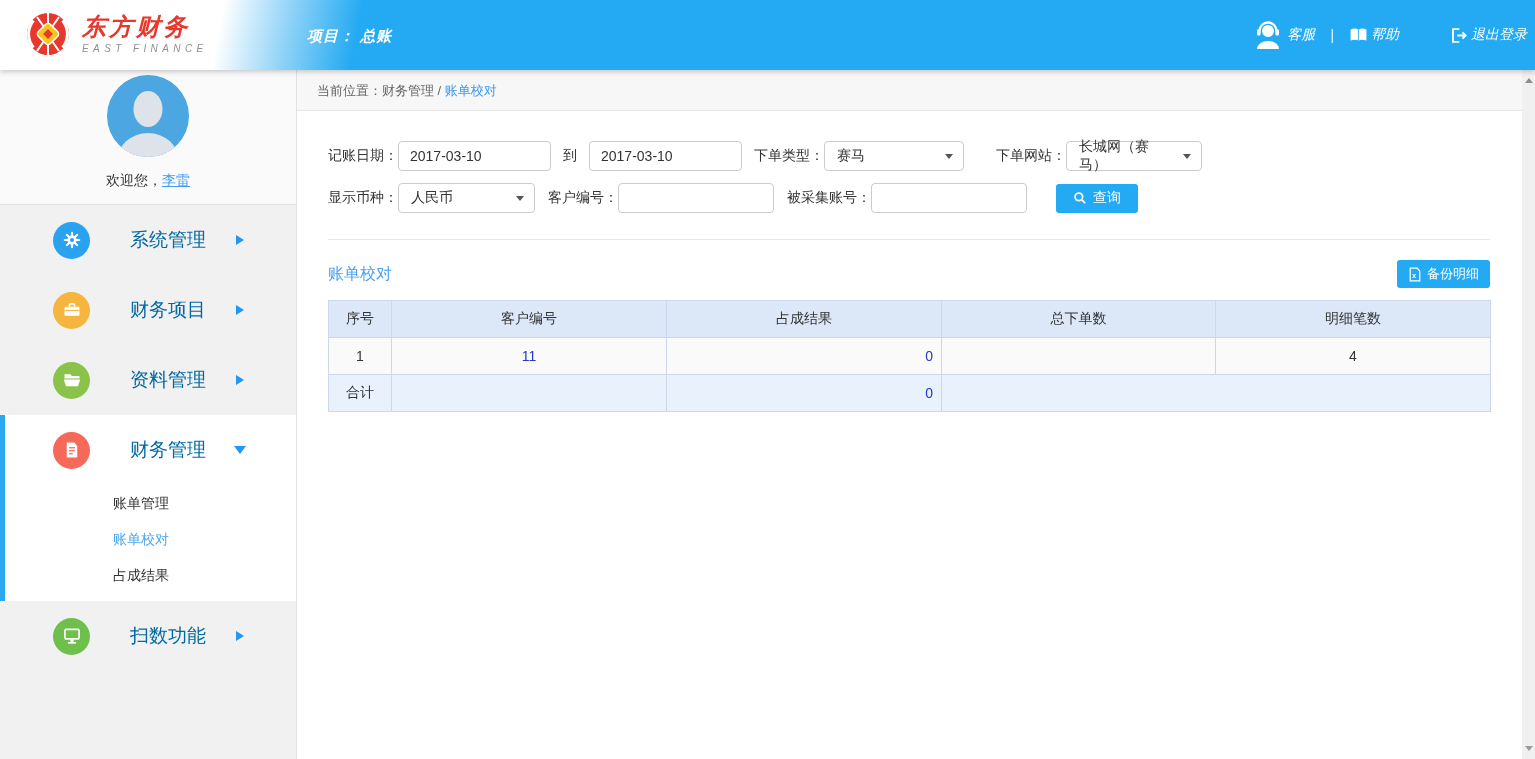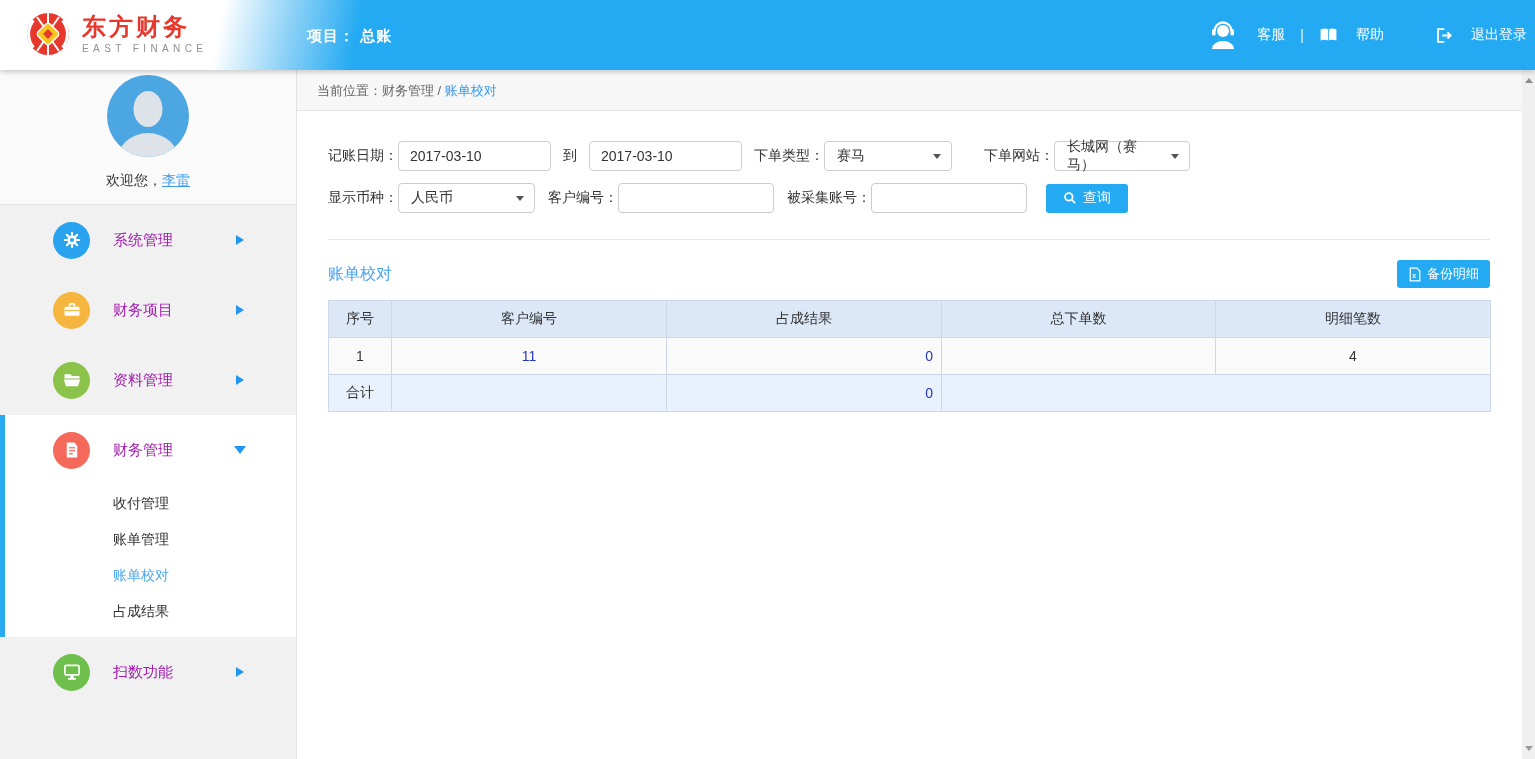--- a/index.html
+++ b/index.html
@@ -2,43 +2,43 @@
 <html style="--accent: #23aaf2; --link: #3d9af0; --table-link: #2537be; --brand-red: #e6382c; --menu-icon-system: #29a3ef; --menu-icon-project: #f5b53e; --menu-icon-data: #8bc34a; --menu-icon-finance: #f4695a; --menu-icon-scan: #6fbf4c; --table-header-bg: #dce8f8; --total-row-bg: #e9f1fc;"><head>
 <meta charset="utf-8">
 <style>
   * { margin:0; padding:0; box-sizing:border-box; }
   html,body { width:1535px; height:759px; overflow:hidden; }
   body { font-family:"Liberation Sans","DejaVu Sans",sans-serif; background:#fff; position:relative; color:#333; }
 
   
   .app-header{ position:absolute; top:0; left:0; width:1535px; height:70px;
     background:linear-gradient(101deg,#ffffff 0%,#ffffff 14.5%,#8ed2f7 19%,#23aaf2 23.5%,#23aaf2 100%);
-    box-shadow:0 2px 5px rgba(0,0,0,.2); z-index:5; }
+    box-shadow:0 2px 5px rgba(0,0,0,.2); z-index:5;font-style:italic; }
   .logo{ position:absolute; left:25px; top:11px; display:flex; align-items:center; gap:11px; }
   .logo-cn{ font-size:24px; font-weight:bold; color:var(--brand-red); letter-spacing:3px; line-height:1.1; }
   .logo-en{ font-size:10px; color:#8f8f8f; letter-spacing:4.4px; margin-top:2px; }
   .header-title{ position:absolute; left:307px; top:27px; font-size:15px; font-weight:bold; color:#fff; letter-spacing:1px; }
   .header-actions{ position:absolute; right:8px; top:0; height:70px; display:flex; align-items:center; color:#fff; font-size:14px; }
-  .hact{ display:flex; align-items:center; gap:18px; cursor:pointer; }
+  .hact{ display:flex; align-items:center; gap:3px; cursor:pointer; }
   .hsep{ margin:0 15px; opacity:.9; }
   .hact.logout{ margin-left:50px; }
 
   
   .sidebar{ position:absolute; top:70px; left:0; width:297px; bottom:0; background:#f1f1f1; border-right:1px solid #e2e2e2; }
   .profile{ height:135px; background:#fafafa; border-bottom:1px solid #e4e4e4; text-align:center; padding-top:5px; }
   .welcome{ margin-top:11px; font-size:14px; color:#333; }
   .welcome a{ color:var(--link); text-decoration:underline; cursor:pointer; }
   .nav-item{ height:70px; display:flex; align-items:center; padding-left:53px; position:relative; cursor:pointer; }
   .nav-ic{ width:37px; height:37px; border-radius:50%; display:flex; align-items:center; justify-content:center; flex:0 0 37px; }
   .ic-sys{ background:var(--menu-icon-system); }
   .ic-proj{ background:var(--menu-icon-project); }
   .ic-data{ background:var(--menu-icon-data); }
   .ic-fin{ background:var(--menu-icon-finance); }
   .ic-scan{ background:var(--menu-icon-scan); }
-  .nav-label{ margin-left:23px; font-size:15px; color:#a21caf; }
+  .nav-label{ margin-left:40px; font-size:19px; color:#0369a1; }
   .arr-r{ position:absolute; right:52px; width:0; height:0; border-top:5px solid transparent; border-bottom:5px solid transparent; border-left:8px solid #2196f3; }
   .arr-d{ position:absolute; right:50px; width:0; height:0; border-left:6px solid transparent; border-right:6px solid transparent; border-top:8px solid #2196f3; }
   .nav-group.expanded{ background:#fff; border-left:5px solid #29a9f0; padding-bottom:8px; }
   .nav-group.expanded .nav-item{ padding-left:48px; }
   .nav-group.expanded .arr-d{ right:50px; }
   .sub-item{ height:36px; line-height:36px; padding-left:108px; font-size:14px; color:#333; cursor:pointer; }
   .sub-item.active{ color:#4aa7ee; }
 
   
   .main{ position:absolute; left:297px; top:70px; width:1225px; bottom:0; background:#fff; }
@@ -50,21 +50,21 @@
   .filter-row.r1{ margin-top:30px; }
   .filter-row.r2{ margin-top:12px; }
   .inp{ height:30px; border:1px solid #ccc; border-radius:4px; padding:2px 11px; font-size:14px; color:#333; font-family:inherit; background:#fff; }
   .inp.date{ width:153px; }
   .inp.txt{ width:156px; }
   .sel{ height:30px; border:1px solid #ccc; border-radius:4px; background:#fff; display:flex; align-items:center; justify-content:space-between; padding:0 10px 0 12px; cursor:pointer; }
   .caret{ width:0; height:0; border-left:4px solid transparent; border-right:4px solid transparent; border-top:5px solid #555; margin-left:8px; }
   .lbl-to{ margin:0 12px; }
   .ml12{ margin-left:12px; } .ml13{ margin-left:13px; } .ml32{ margin-left:32px;text-align:center; }
   .btn{ height:29px; background:var(--accent); color:#fff; border:none; border-radius:3px; font-size:14px; display:inline-flex; align-items:center; gap:6px; padding:0 17px; cursor:pointer; font-family:inherit; }
-  .btn.search{ margin-left:19px; }
+  .btn.search{ margin-left:29px; }
   .btn.backup{ height:28px; font-size:13px; padding:0 11px; gap:5px; }
 
   .hdivider{ height:1px; background:#e8e8e8; margin-top:26px; }
   .section-head{ display:flex; justify-content:space-between; align-items:center; margin-top:20px; }
   .section-title{ font-size:16px; color:#4aa0f0; }
 
   table.data-table{ width:100%; border-collapse:collapse; margin-top:12px; font-size:14px; color:#333; table-layout:fixed; }
   .data-table th,.data-table td{ border:1px solid #ccd8ea; text-align:center; }
   .data-table th{ background:var(--table-header-bg); font-weight:normal; height:37px; }
   .data-table td{ height:37px; background:#fafafa; }
@@ -207,21 +207,20 @@
               <line x1="8" y1="9" x2="16" y2="9"></line>
               <line x1="8" y1="13" x2="16" y2="13"></line>
               <line x1="8" y1="17" x2="13" y2="17"></line>
             </g>
           </svg>
         </span>
         <span class="nav-label">财务管理</span>
         <span class="arr-d"></span>
       </div>
       <div class="submenu">
-        <div class="sub-item">收付管理</div>
         <div class="sub-item">账单管理</div>
         <div class="sub-item active">账单校对</div>
         <div class="sub-item">占成结果</div>
       </div>
     </div>
 
     <div class="nav-item">
       <span class="nav-ic ic-scan">
         <svg width="20" height="20" viewBox="0 0 24 24" fill="#fff">
           <rect x="3.5" y="4" width="17" height="11.5" rx="1.5" fill="none" stroke="#fff" stroke-width="2"></rect>
@@ -241,21 +240,21 @@
   </div>
 
   <div class="content">
 
     <div class="filter-row r1">
       <label>记账日期：</label>
       <input class="inp date" value="2017-03-10" style="">
       <label class="lbl-to">到</label>
       <input class="inp date" value="2017-03-10" style="">
       <label class="ml12">下单类型：</label>
-      <div class="sel" style="width:128px">
+      <div class="sel" style="width:140px">
         <span>赛马</span>
         <i class="caret"></i>
       </div>
       <label class="ml32">下单网站：</label>
       <div class="sel" style="width:136px">
         <span>长城网（赛马）</span>
         <i class="caret"></i>
       </div>
     </div>
 

